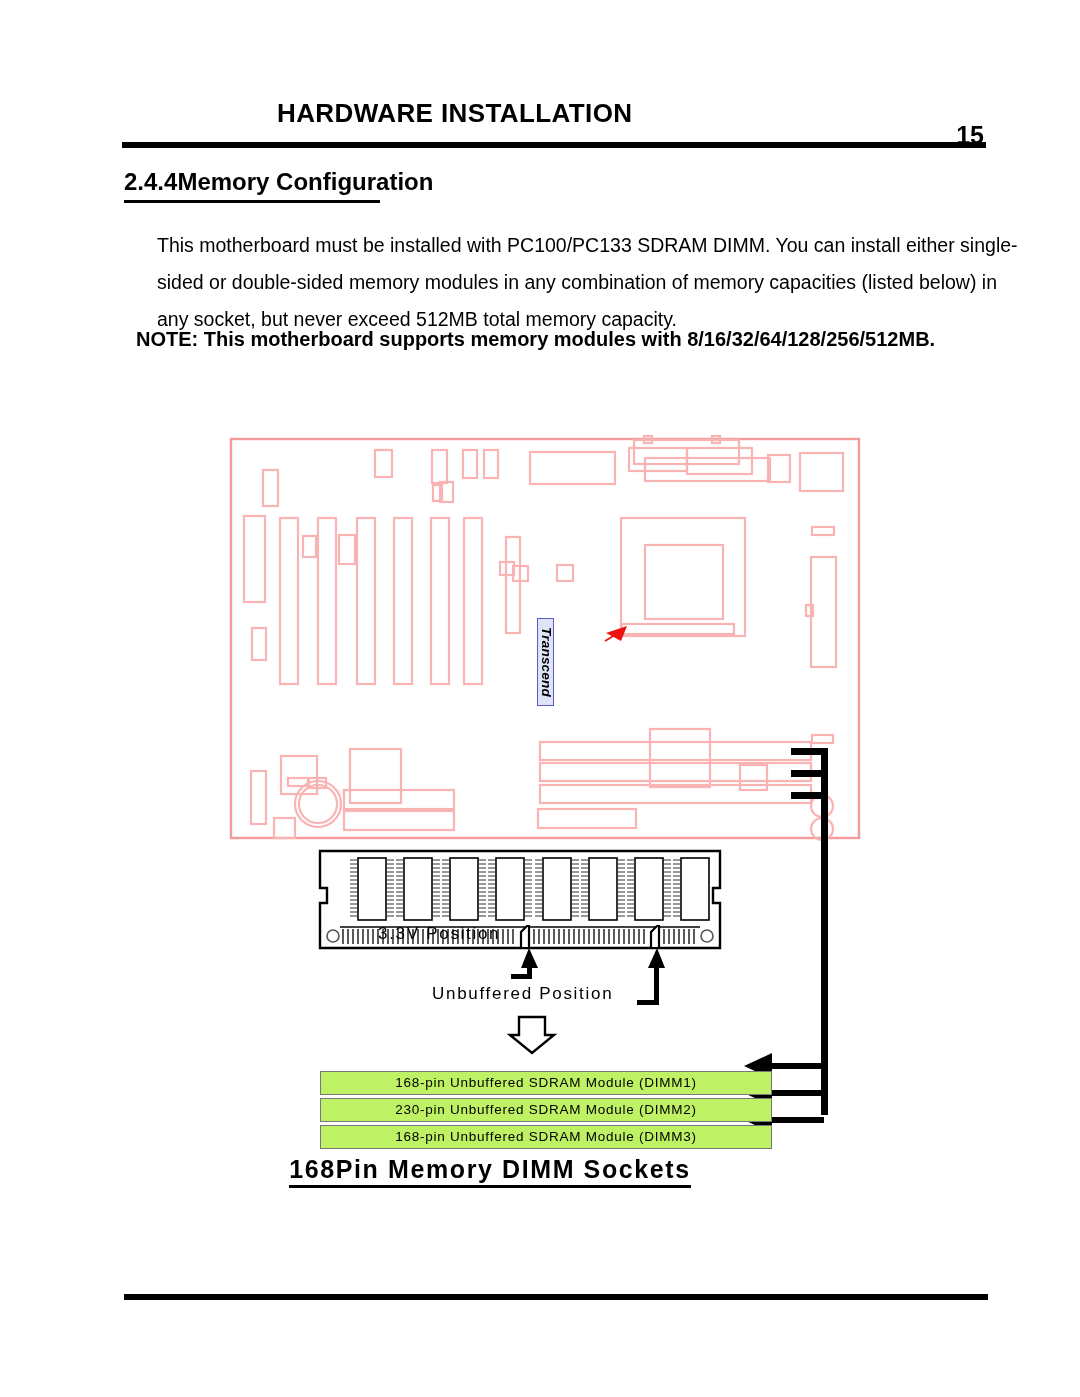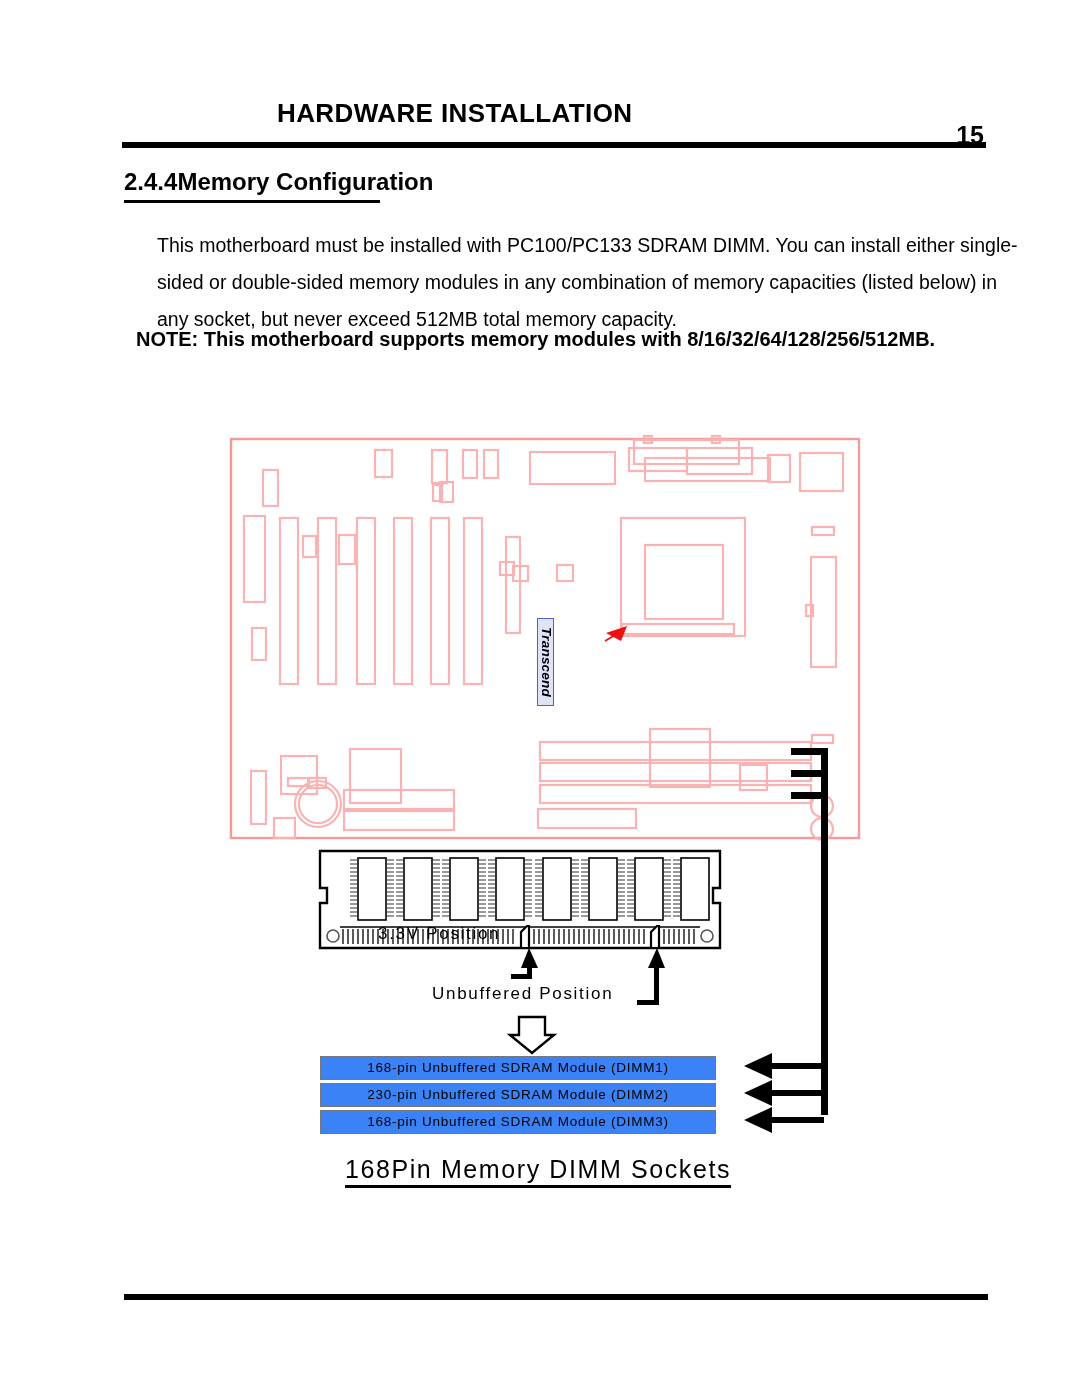--- a/index.html
+++ b/index.html
@@ -106,53 +106,53 @@
   .figure svg { display: block; }
 
   
   .figure-caption {
     position: absolute;
     left: 0px;
     top: 1155px;
     width: 980px;
     text-align: center;
     font-size: 25px;
-    font-weight: normal;
+    font-weight: bold;
     letter-spacing: 1.6px;
-    margin-left: 48px;
   }
   .figure-caption span {
     border-bottom: 3px solid #000;
     padding-bottom: 2px;
   }
 
   
   .footer-rule {
     position: absolute;
     left: 124px;
     top: 1294px;
     width: 864px;
     height: 6px;
     background: #000;
   }
 
   
   .dimm-label-box {
     position: absolute;
     left: 320px;
-    width: 396px;
+    width: 452px;
     height: 24px;
     border: 1px solid #777;
     box-sizing: border-box;
     font-size: 13.5px;
     letter-spacing: 0.75px;
     text-align: center;
     line-height: 22px;
-    background: #3b82f6;
+    background: #bef264;
     white-space: nowrap;
+    margin-top: 15px;
   }
   #dimm-box-1 { top: 1056px; }
   #dimm-box-2 { top: 1083px; }
   #dimm-box-3 { top: 1110px; }
 
   
   .callout-label {
     position: absolute;
     font-size: 17px;
     letter-spacing: 1.7px;

